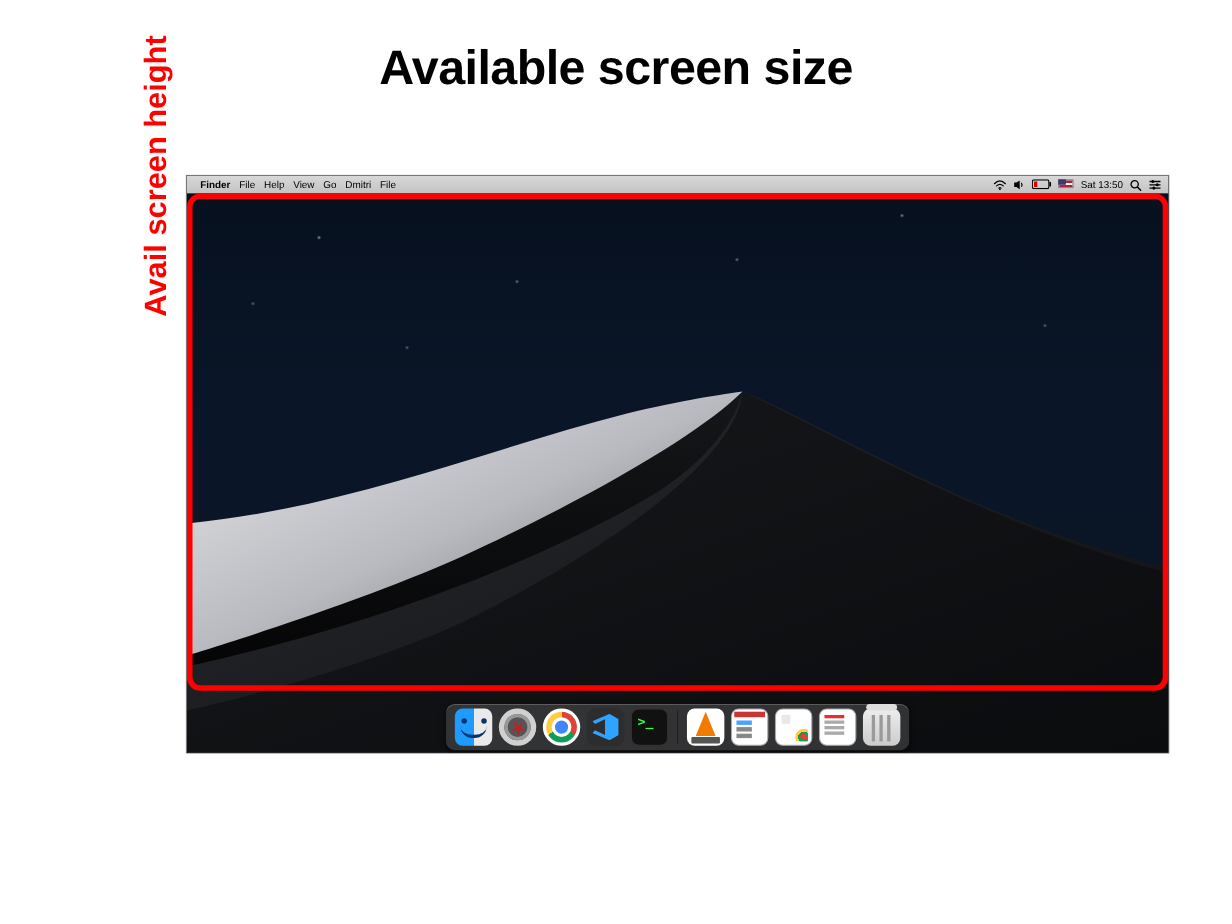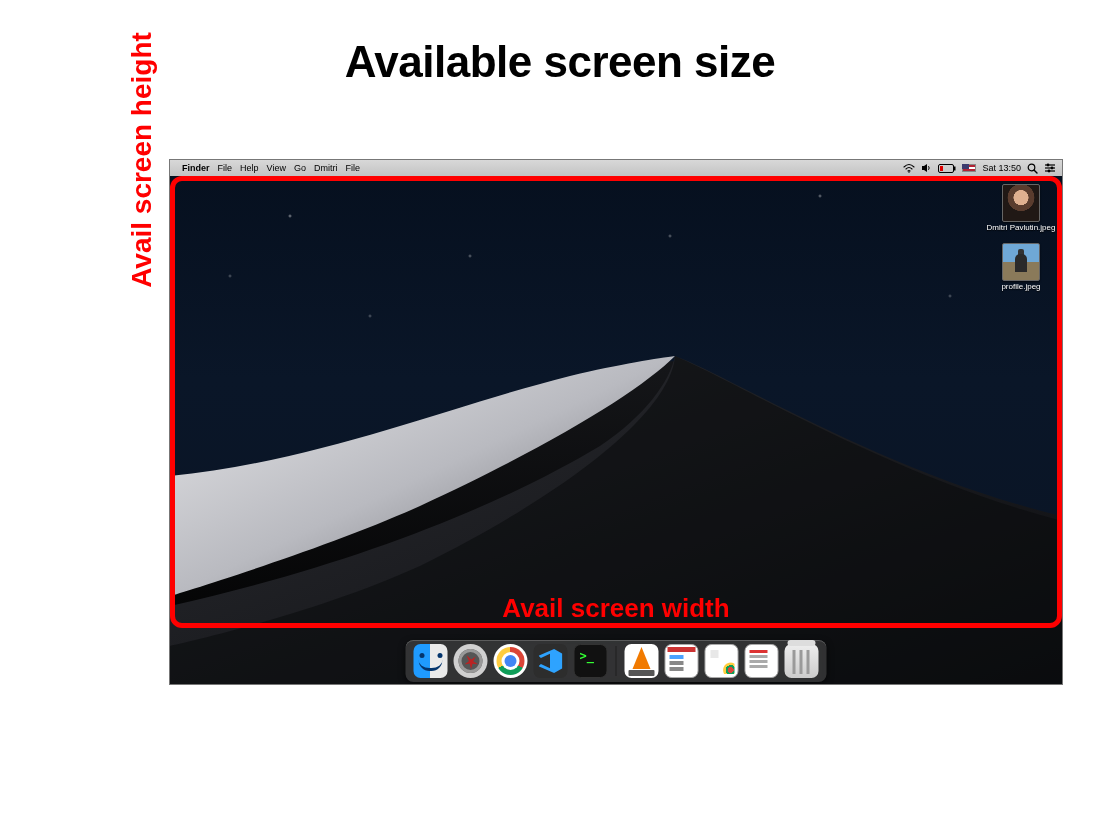--- a/index.html
+++ b/index.html
@@ -33,21 +33,21 @@
     background: linear-gradient(#d8d8d8,#c3c3c3);
     display: flex; align-items: center;
     font-size: 9px; color: #000;
     padding: 0 6px 0 4px;
   }
   .menubar .left { display: flex; align-items: flex-start; gap: 8px; }
   .menubar .left .apple { font-size: 10px; line-height: 1; }
   .menubar .left .app { font-weight: 700; }
   .menubar .left span { white-space: nowrap; }
   .menubar .spacer { flex: 1; }
-  .menubar .right { display: flex; align-items: center; gap: 6px; }
+  .menubar .right { display: flex; align-items: flex-start; gap: 6px; }
   .menubar .right .flag { width: 14px; height: 8px; background: linear-gradient(#b22234 0 33%,#fff 33% 66%,#b22234 66% 100%); border:1px solid #888; position: relative; }
   .menubar .right .flag::before { content:''; position:absolute; left:-1px; top:-1px; width:7px; height:5px; background:#3c3b6e; }
   .menubar .right svg { display:block; }
 
   
   .desktop {
     position: absolute; left:0; top:16px; right:0; bottom:0;
     overflow: hidden;
     background:
       radial-gradient(1px 1px at 120px 40px, #fff8, transparent 2px),
@@ -209,33 +209,22 @@
             <stop offset="0" stop-color="#151619"></stop>
               <stop offset="1" stop-color="#000"></stop>
           </linearGradient>
         </defs>
         <path d="M0 320 C 160 300 260 255 370 215 C 440 192 480 188 505 185 C 560 205 700 290 892 350 L892 508 L0 508 Z" fill="url(#g3)"></path>
         <path d="M0 300 C 150 285 280 230 400 200 C 450 188 490 182 505 180 C 470 215 380 270 250 330 C 150 375 0 420 0 420 Z" fill="url(#g1)"></path>
         <path d="M505 180 C 560 200 720 300 892 340 L892 508 L0 508 L0 430 C 180 390 330 330 430 270 C 475 240 500 205 505 180 Z" fill="url(#g2)"></path>
         <path d="M505 180 C 502 225 430 300 250 390 C 140 440 0 470 0 470 L0 508 L892 508 L892 345 C 720 300 565 205 505 180 Z" fill="#0a0b0d" opacity=".6"></path>
       </svg>
 
-      <div class="dicons">
-        <div class="dicon">
-          <div class="thumb a"></div>
-          <div class="label">Dmitri Pavlutin.jpeg</div>
-        </div>
-        <div class="dicon">
-          <div class="thumb b"></div>
-          <div class="label">profile.jpeg</div>
-        </div>
-      </div>
-
-
-      <div class="hlabel">Avail screen width</div>
+
+
 
       <div class="dock">
         <div class="appicon finder" title="Finder"></div>
         <div class="appicon launchpad round" title="Launchpad"></div>
         <div class="appicon chrome round" title="Chrome"></div>
         <div class="appicon vscode" title="VSCode"></div>
         <div class="appicon iterm" title="Terminal"></div>
         <div class="sep"></div>
         <div class="appicon vlc" title="VLC"></div>
         <div class="appicon window1" title="Window"></div>

